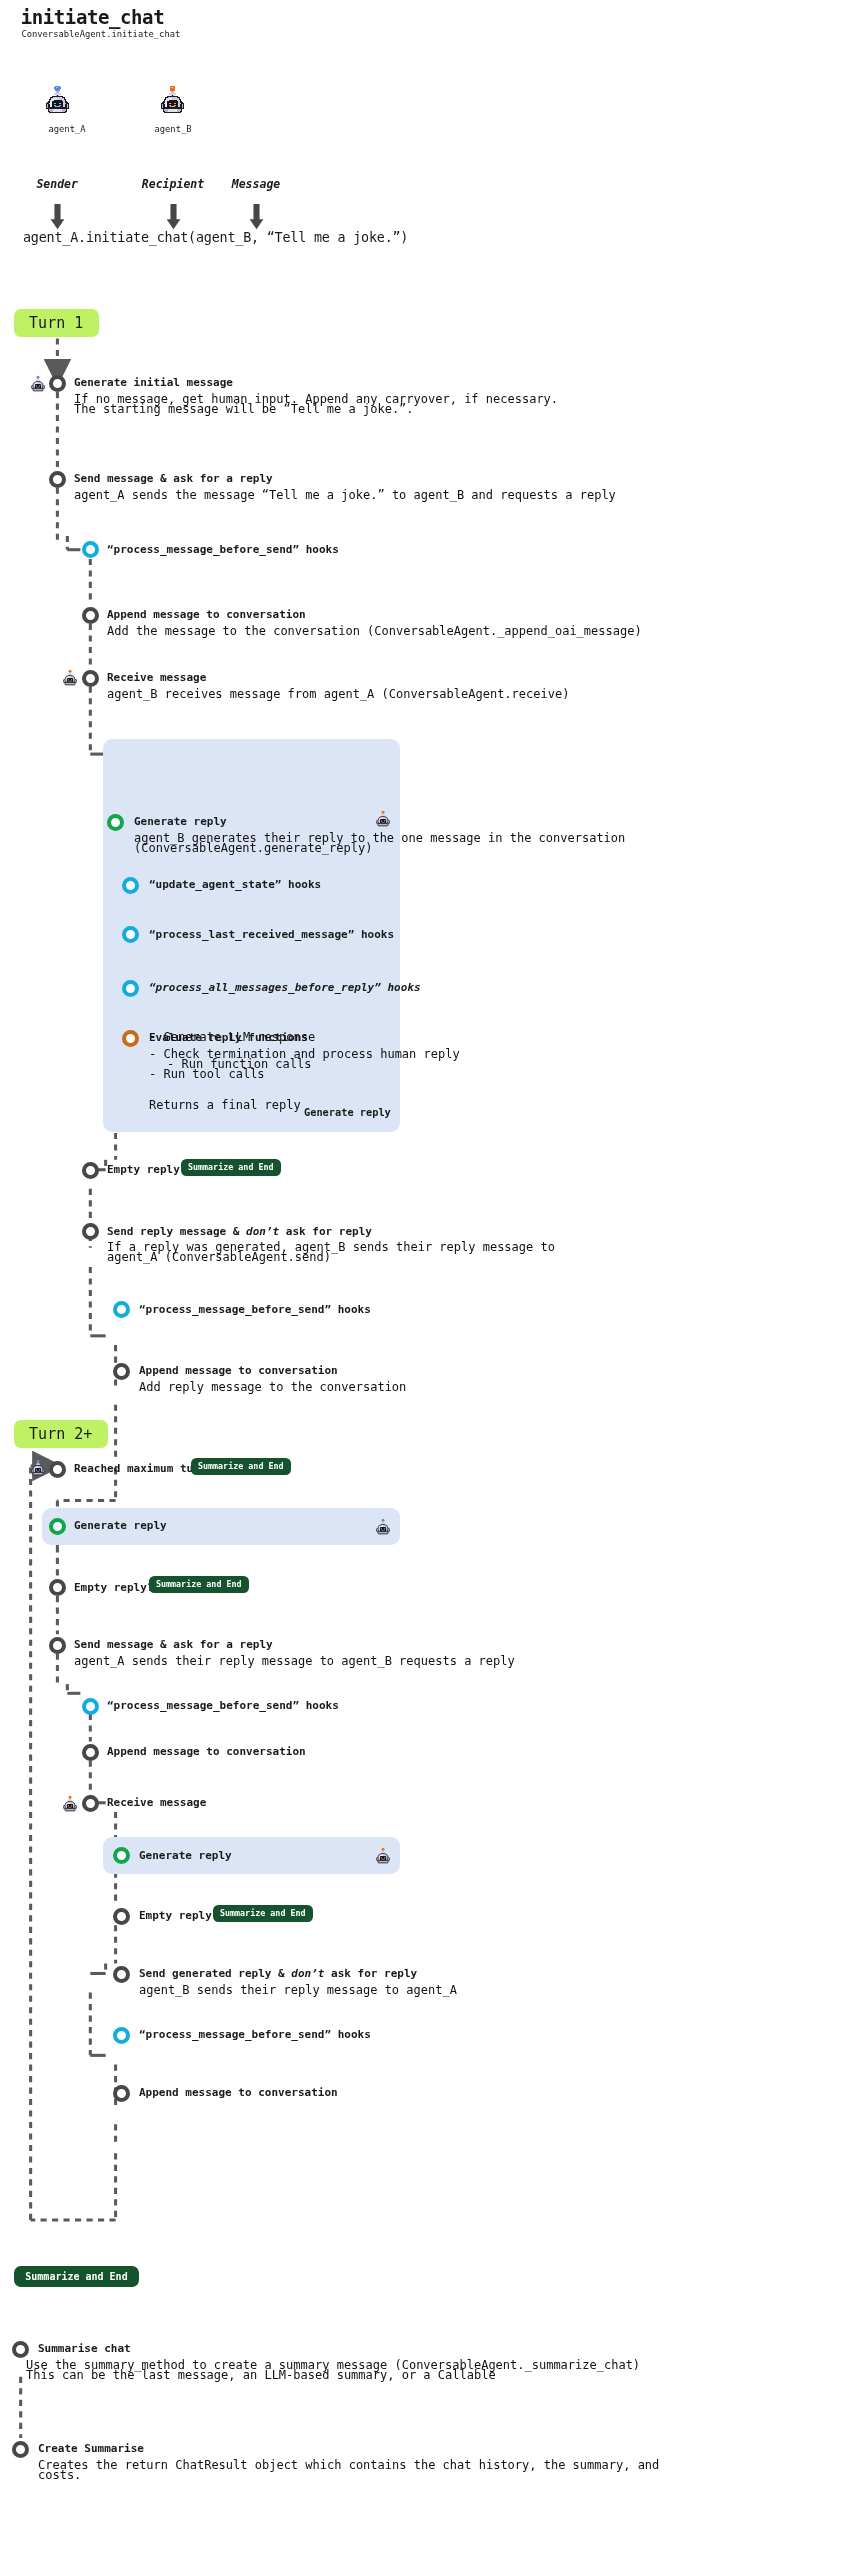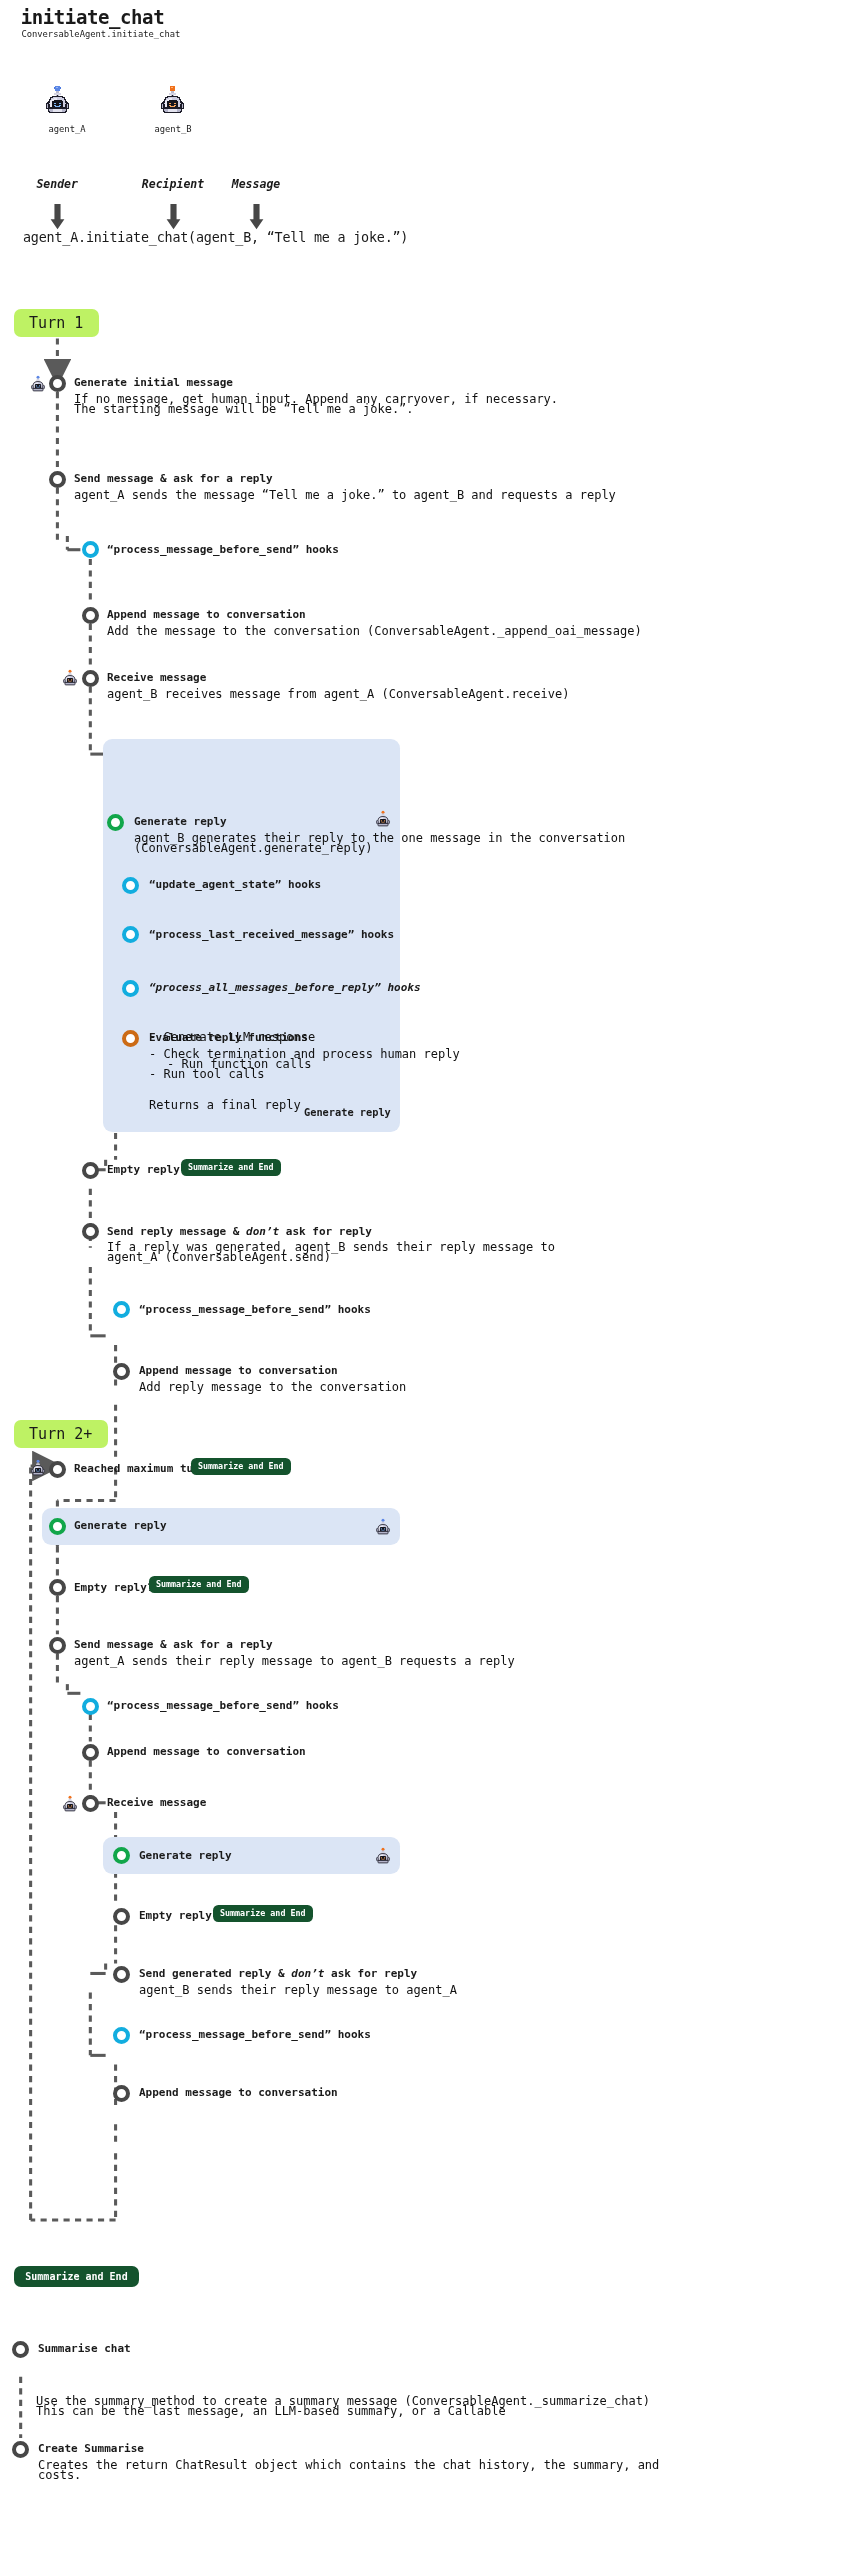--- a/index.html
+++ b/index.html
@@ -411,21 +411,21 @@
   <div class="node cyan" style="left:113px;top:2027px;"></div>
   <div class="lbl" style="left:139px;top:2029px;">“process_message_before_send” hooks</div>
 
   <div class="node dark" style="left:113px;top:2085px;"></div>
   <div class="lbl" style="left:139px;top:2087px;">Append message to conversation</div>
 
   <div class="sbadge big" style="left:13.8px;top:2266px;">Summarize and End</div>
 
   <div class="node dark" style="left:12.2px;top:2341px;"></div>
   <div class="lbl" style="left:38px;top:2343px;">Summarise chat</div>
-  <div class="desc" style="left:36px;top:2360px;margin-top:36px;">Use the summary_method to create a summary message (ConversableAgent._summarize_chat)
+  <div class="desc" style="left:26px;top:2360px;">Use the summary_method to create a summary message (ConversableAgent._summarize_chat)
 This can be the last message, an LLM-based summary, or a Callable</div>
 
   <div class="node dark" style="left:12.2px;top:2441px;"></div>
   <div class="lbl" style="left:38px;top:2443px;">Create Summarise</div>
   <div class="desc" style="left:38px;top:2460px;">Creates the return ChatResult object which contains the chat history, the summary, and
 costs.</div>
 
 </div>
 
 

